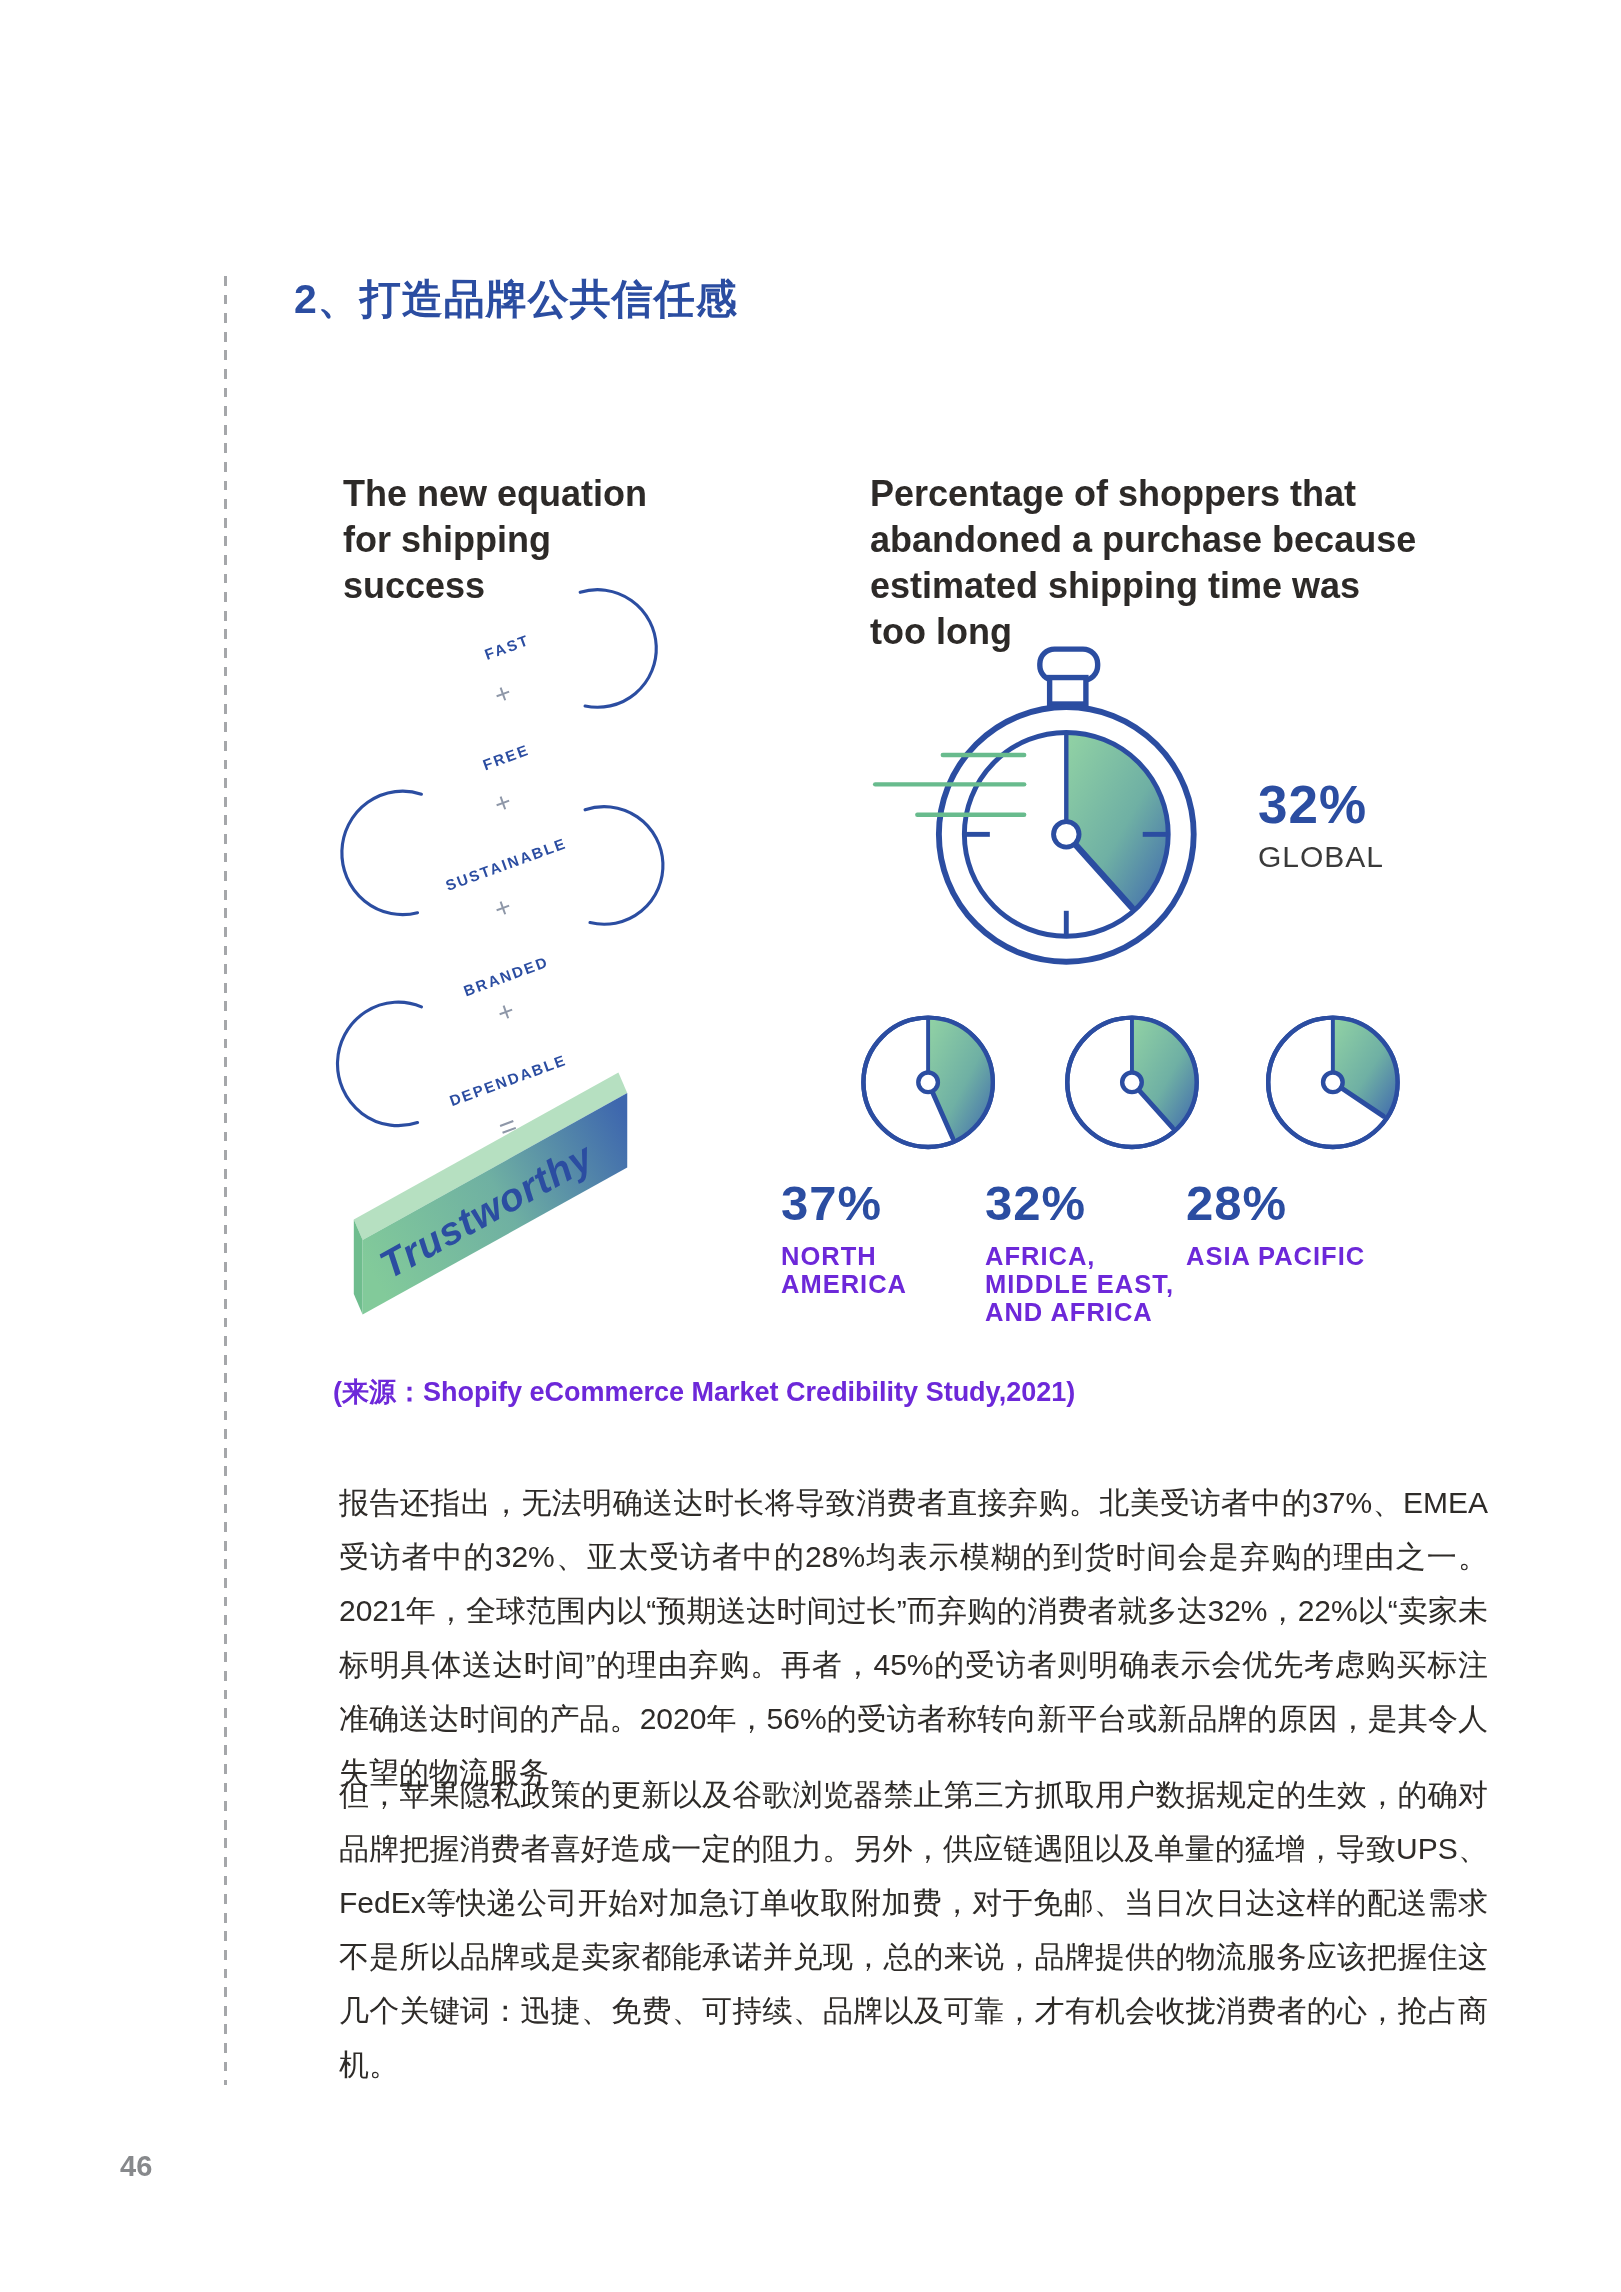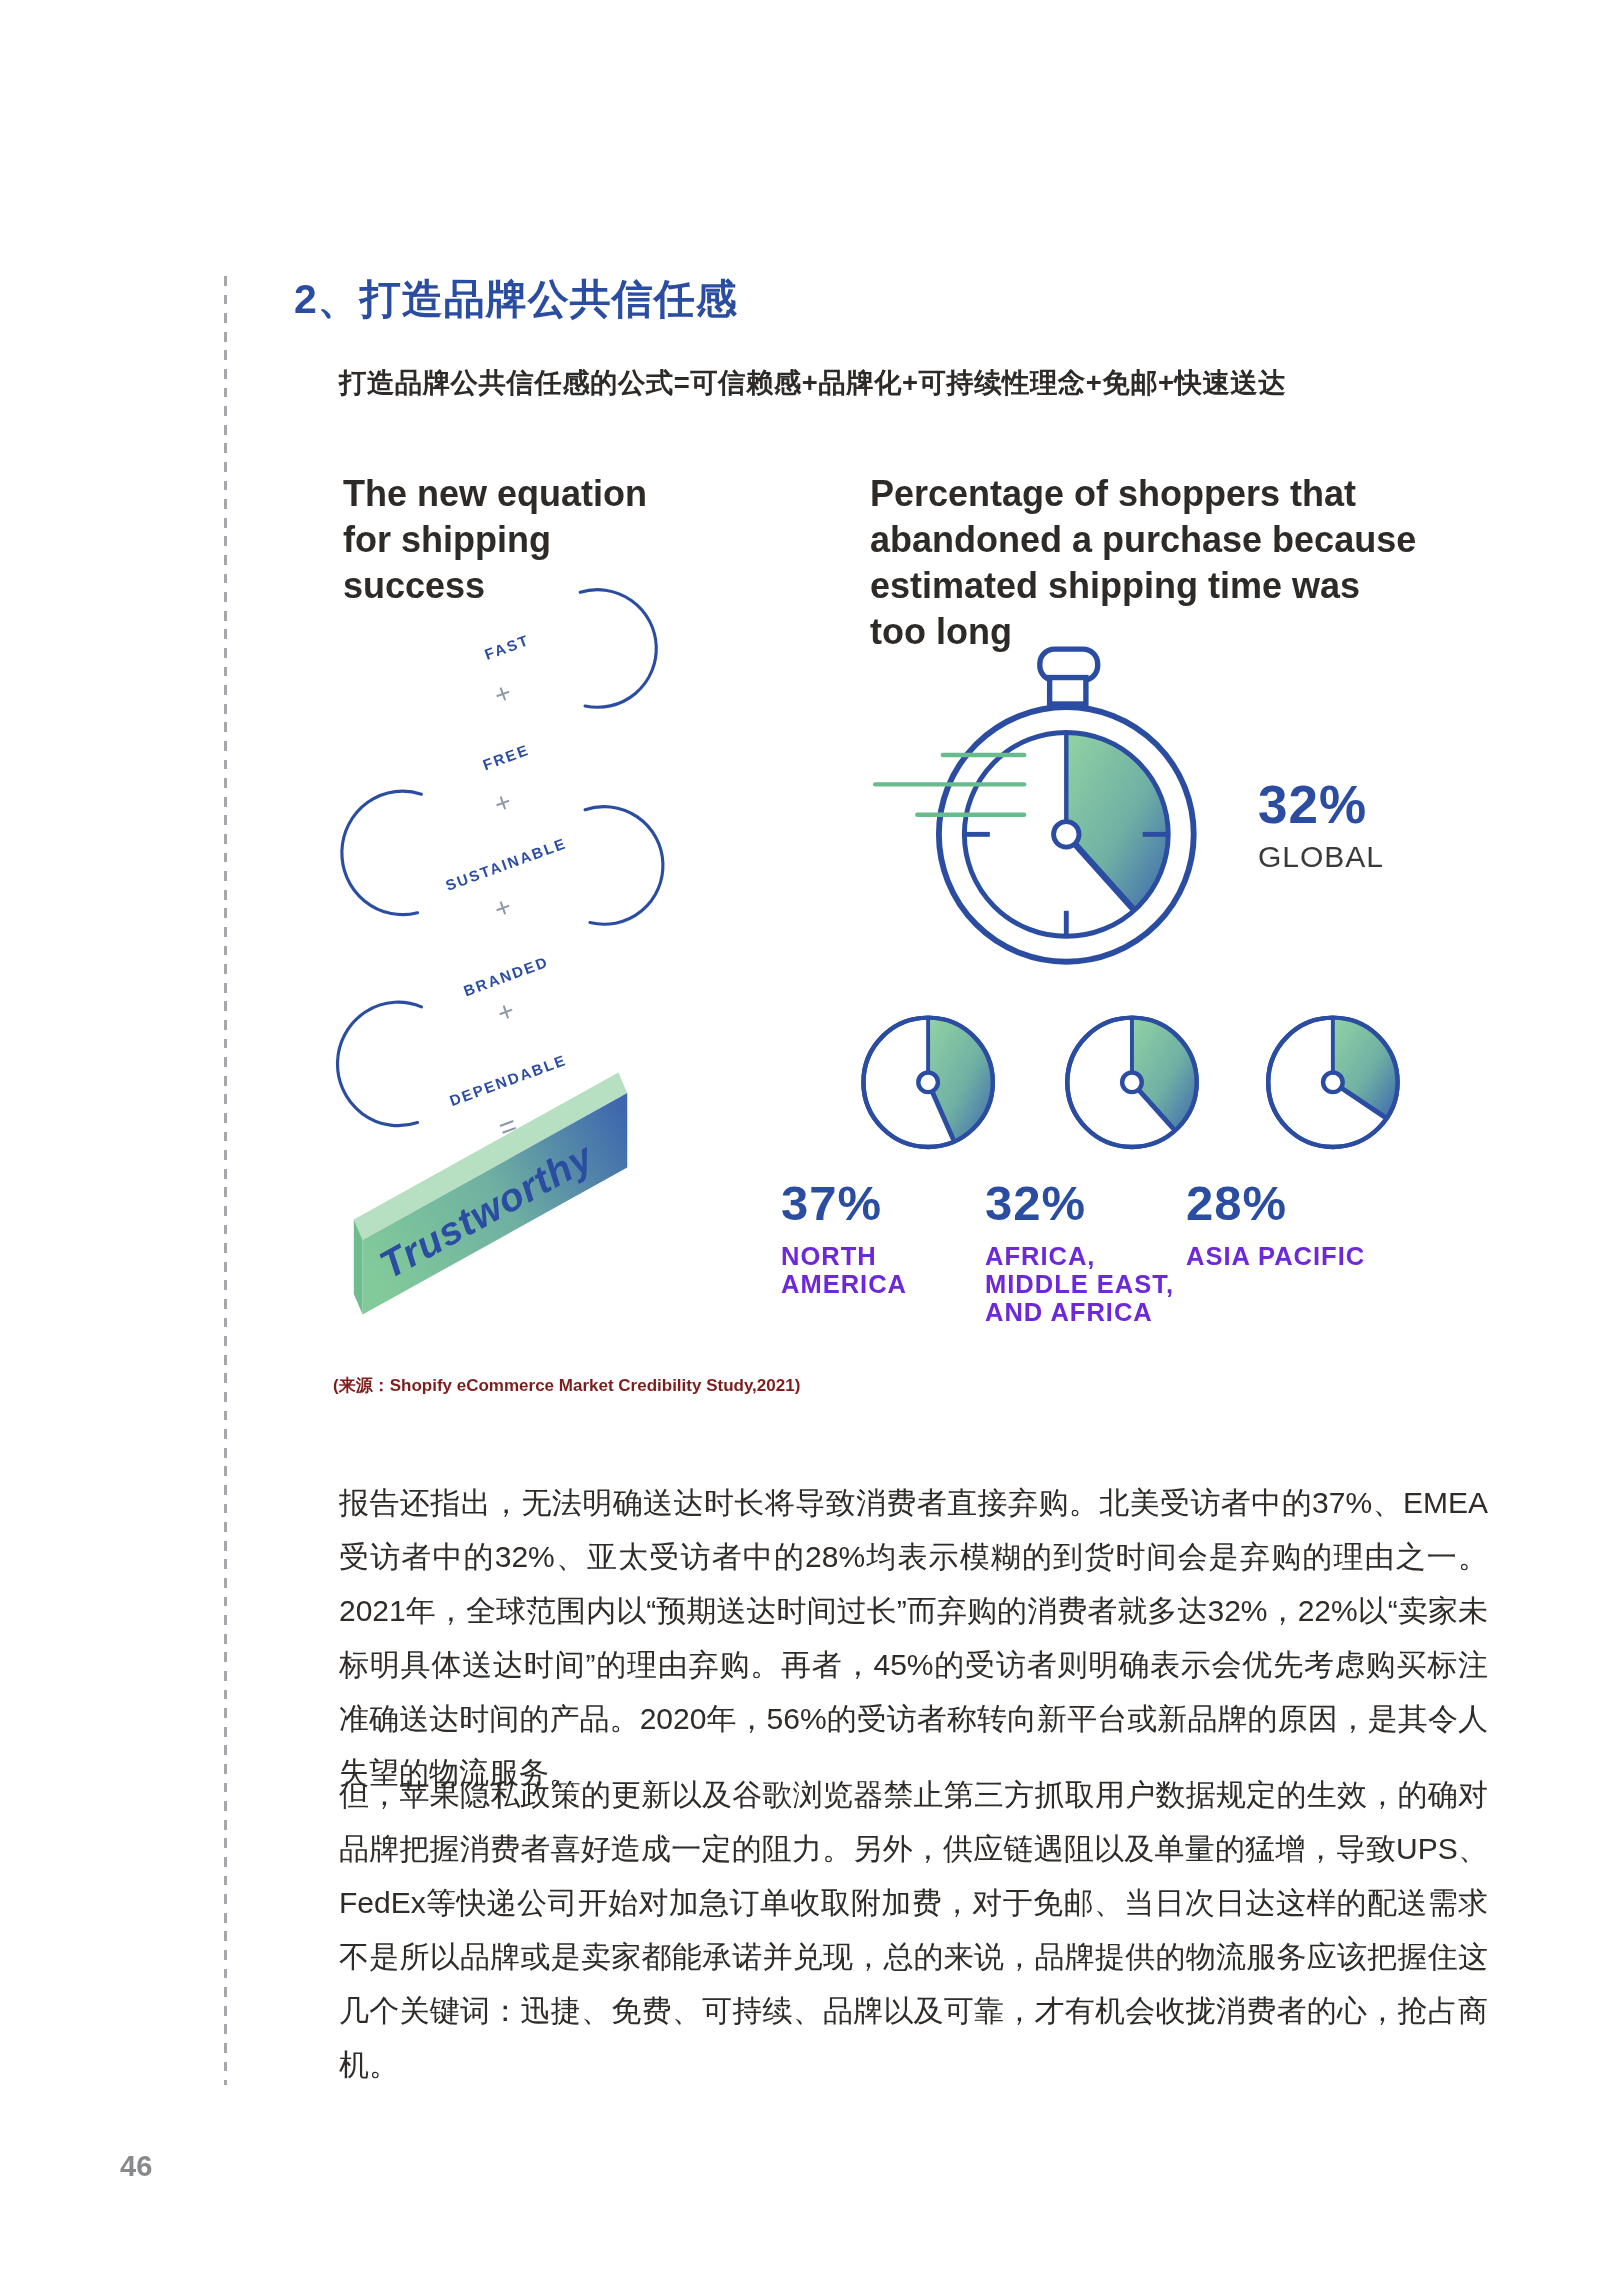--- a/index.html
+++ b/index.html
@@ -38,21 +38,21 @@
   .eq-plus{font-size:27.4px;font-weight:400;color:#8e97a8;}
   .eq-equals{font-size:29px;font-weight:400;color:#8e97a8;}
   .global-stat{position:absolute;left:1258px;top:774px;}
   .global-stat .pct{font-size:53px;font-weight:bold;color:#2b4da1;letter-spacing:1px;}
   .global-stat .lbl{font-size:30px;font-weight:500;color:#3a3a3a;letter-spacing:1px;margin-top:4.9px;}
   .pie-caption{position:absolute;width:294px;text-align:left;}
   .pie-caption .pct{font-size:49px;font-weight:bold;color:#2b4da1;letter-spacing:1px;}
   .pie-caption .lines{margin-top:10.8px;font-size:25.5px;line-height:28px;font-weight:600;color:#6d28d9;letter-spacing:1px;}
   .source-note{
     position:absolute;left:333px;top:1374px;
-    font-size:17px;font-weight:600;color:#7f1d1d;
+    font-size:27px;font-weight:600;color:#6d28d9;
   }
   .body-copy{
     position:absolute;left:339px;width:1149px;
     font-size:30px;line-height:54px;font-weight:500;color:#2e2b28;
     text-align:justify;margin:0;
   }
   .para-1{top:1476px;}
   .para-2{top:1768px;}
   .page-number{
     position:absolute;left:120px;top:2150px;
@@ -60,21 +60,20 @@
   }
 </style>
 </head>
 <body>
 
 <div class="page">
 
   <div class="dashed-rule"></div>
 
   <div class="page-title">2、打造品牌公共信任感</div>
-  <div class="page-subtitle">打造品牌公共信任感的公式=可信赖感+品牌化+可持续性理念+免邮+快速送达</div>
 
   <div class="col-heading left">The new equation for shipping success</div>
   <div class="col-heading right">Percentage of shoppers that abandoned a purchase because estimated shipping time was too long</div>
 
   <span class="eq-term" style="left:507px;top:647px">FAST</span>
   <span class="eq-plus" style="left:503px;top:694px">+</span>
   <span class="eq-term" style="left:506px;top:757px">FREE</span>
   <span class="eq-plus" style="left:503px;top:803px">+</span>
   <span class="eq-term" style="left:506px;top:864px">SUSTAINABLE</span>
   <span class="eq-plus" style="left:503px;top:908px">+</span>

